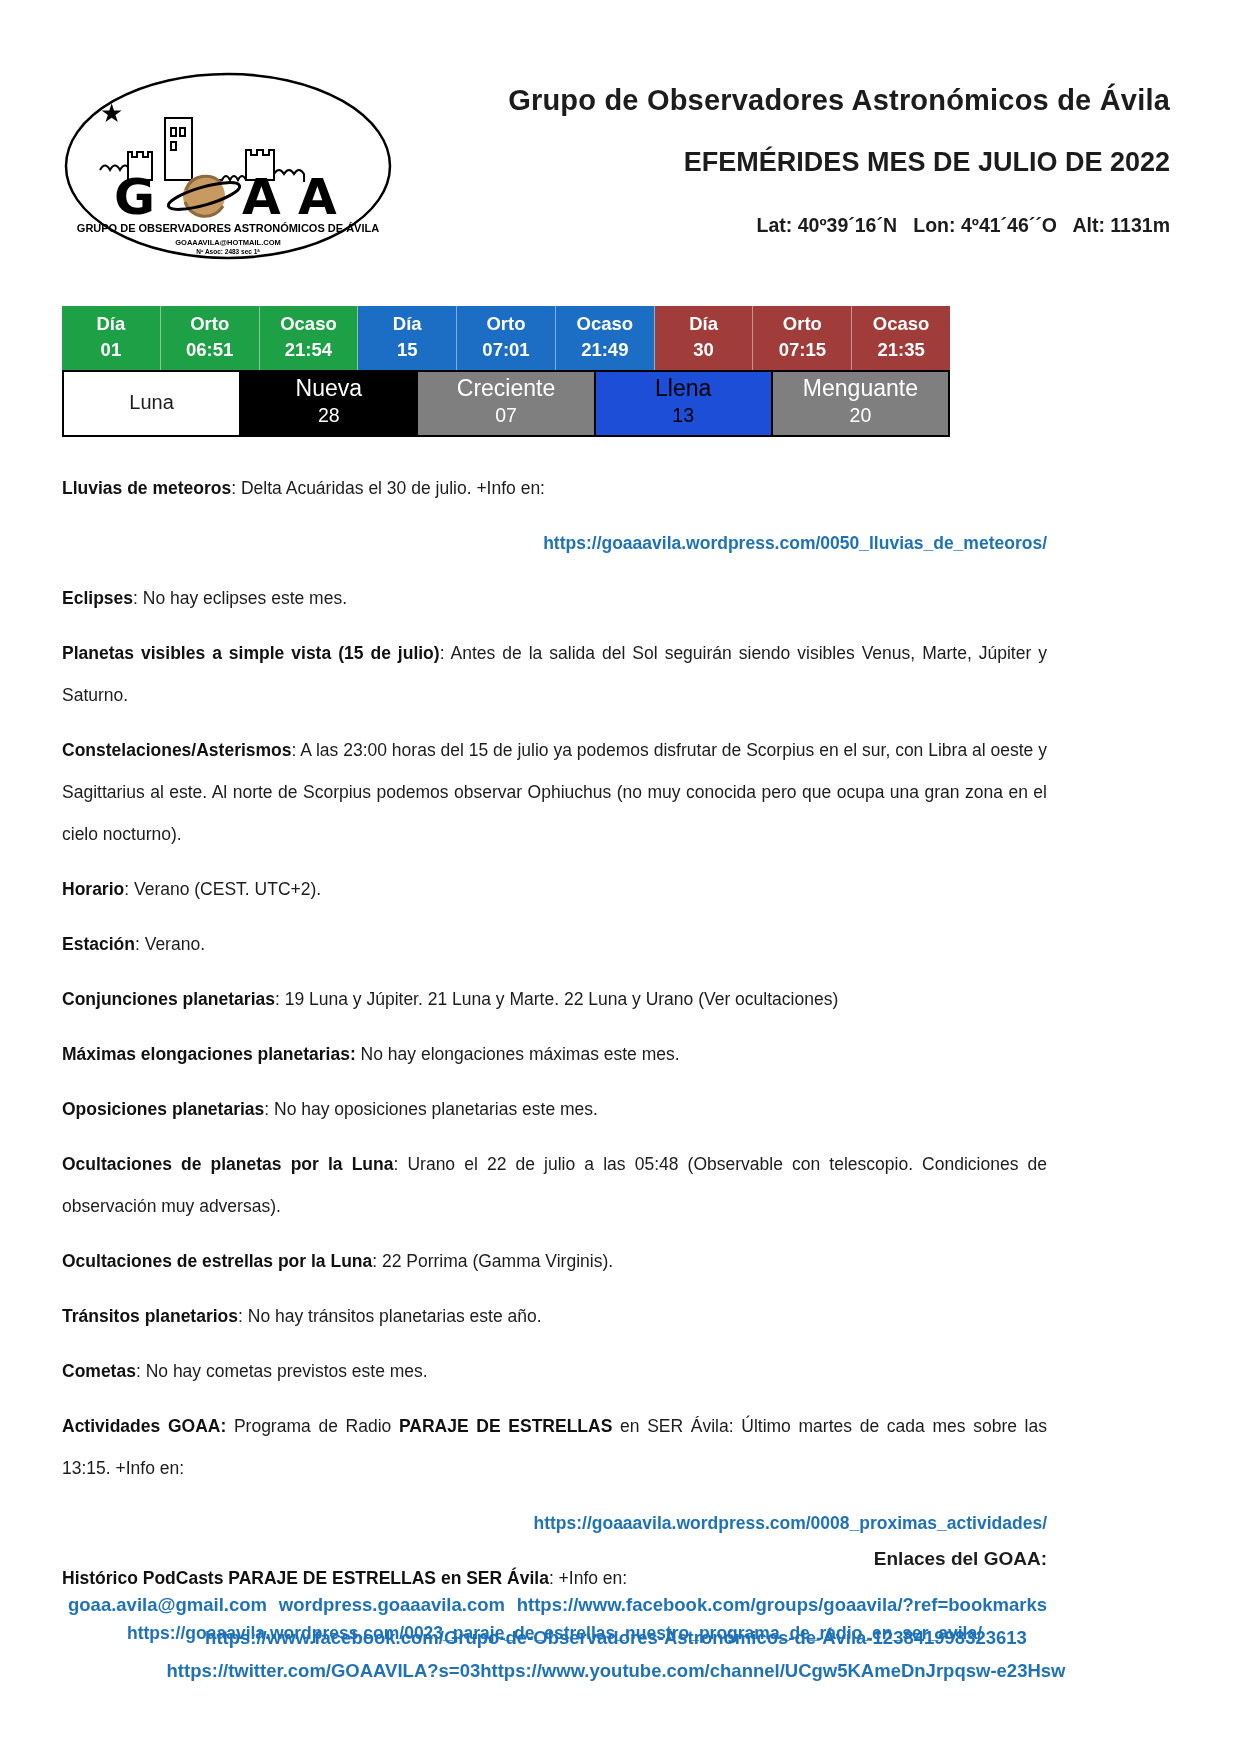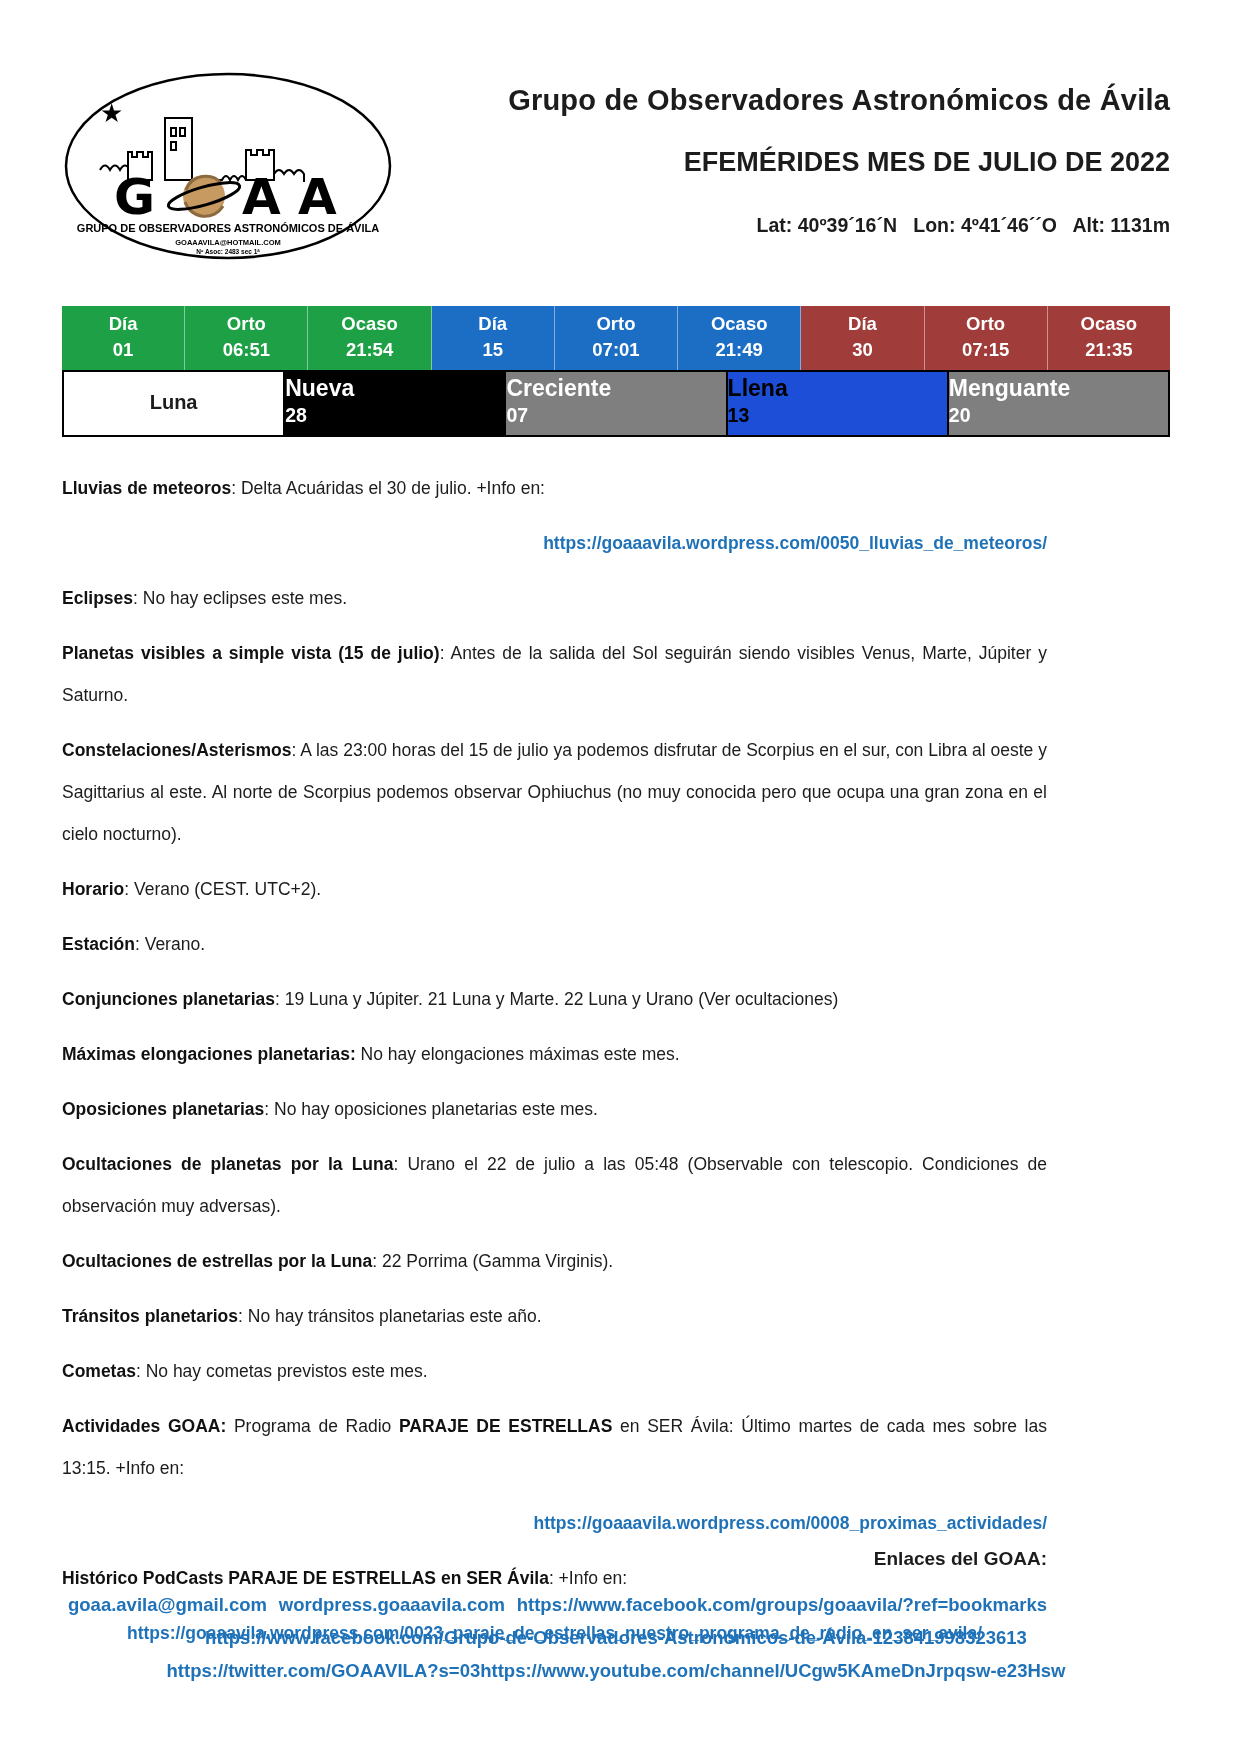--- a/index.html
+++ b/index.html
@@ -9,27 +9,27 @@
   
   .header{display:flex;align-items:flex-start;}
   .logo{width:332px;flex:none;}
   .titleblock{flex:1;text-align:right;padding-top:14px;}
   .doc-title{font-size:29px;font-weight:bold;margin:0 0 30px 0;letter-spacing:.2px;}
   .doc-subtitle{font-size:27px;font-weight:bold;margin:0 0 36px 0;}
   .doc-hora{font-size:19.5px;font-weight:bold;margin:0 0 9px 0;}
   .doc-coords{font-size:19.5px;font-weight:bold;margin:0;white-space:pre-wrap;}
 
   
-  .suntable{margin-top:40px;width:1108px;}
+  .suntable{margin-top:40px;width:888px;}
   .sunrow{display:flex;text-align:center;font-weight:bold;color:#fff;}
   .suncell{flex:1;padding:5px 0 7px 0;border-right:1px solid rgba(255,255,255,.45);}
   .suncell:last-child{border-right:none;}
   .suncell .l1{font-size:18.5px;line-height:26px;}
   .suncell .l2{font-size:18.5px;line-height:26px;}
-  .moonrow{display:flex;font-weight:bold;border:2px solid #000;box-sizing:border-box;}
+  .moonrow{display:flex;text-align:center;font-weight:normal;border:2px solid #000;box-sizing:border-box;}
   .mooncell{flex:1;border-left:2px solid #000;padding:3px 0 6px 0;}
   .mooncell:first-child{border-left:none;display:flex;align-items:center;justify-content:center;}
   .mooncell .l1{font-size:23px;line-height:27px;}
   .mooncell .l2{font-size:19.5px;line-height:27px;}
   .luna-label{font-size:20px;}
 
   
   .content{width:985px;margin-top:30px;}
   .para{font-size:17.5px;line-height:42px;margin:0 0 13px 0;text-align:justify;}
   .para b{color:#111;}

